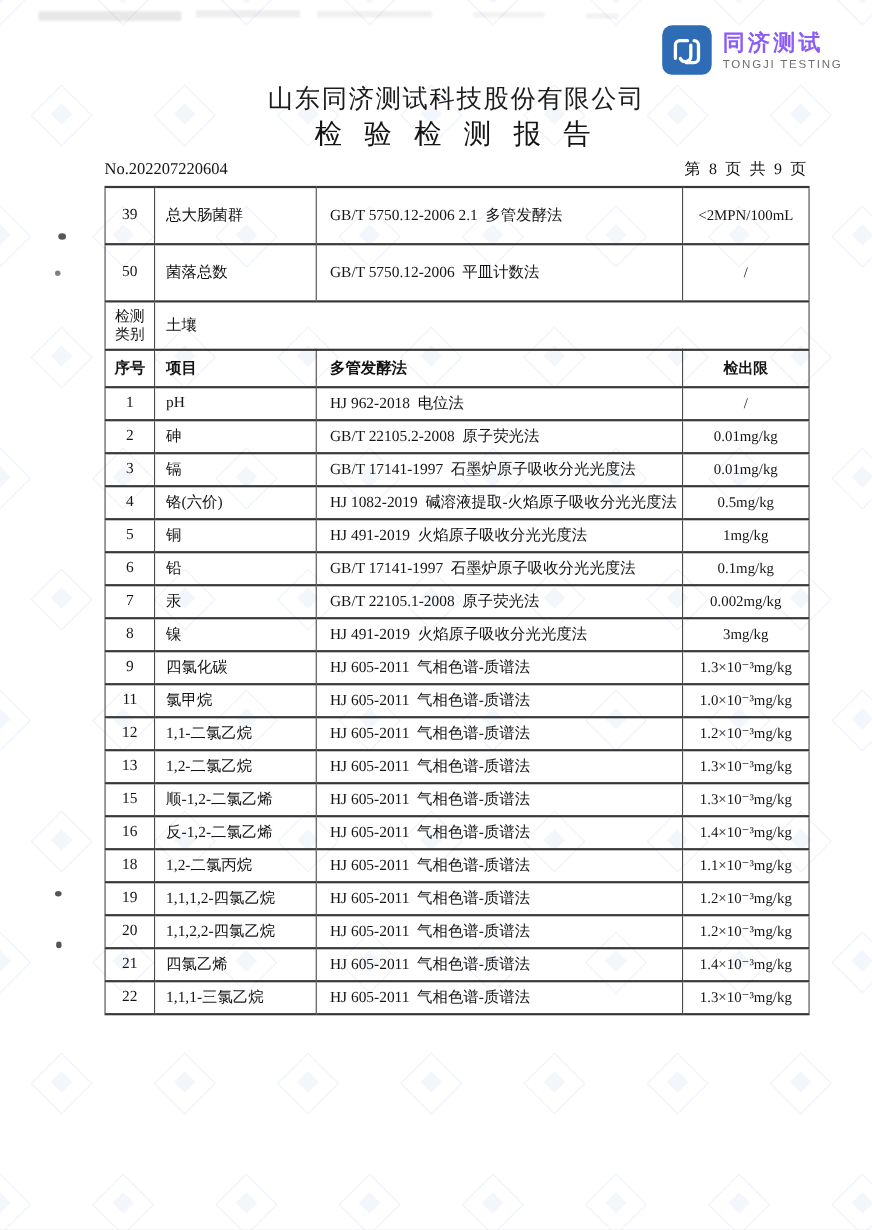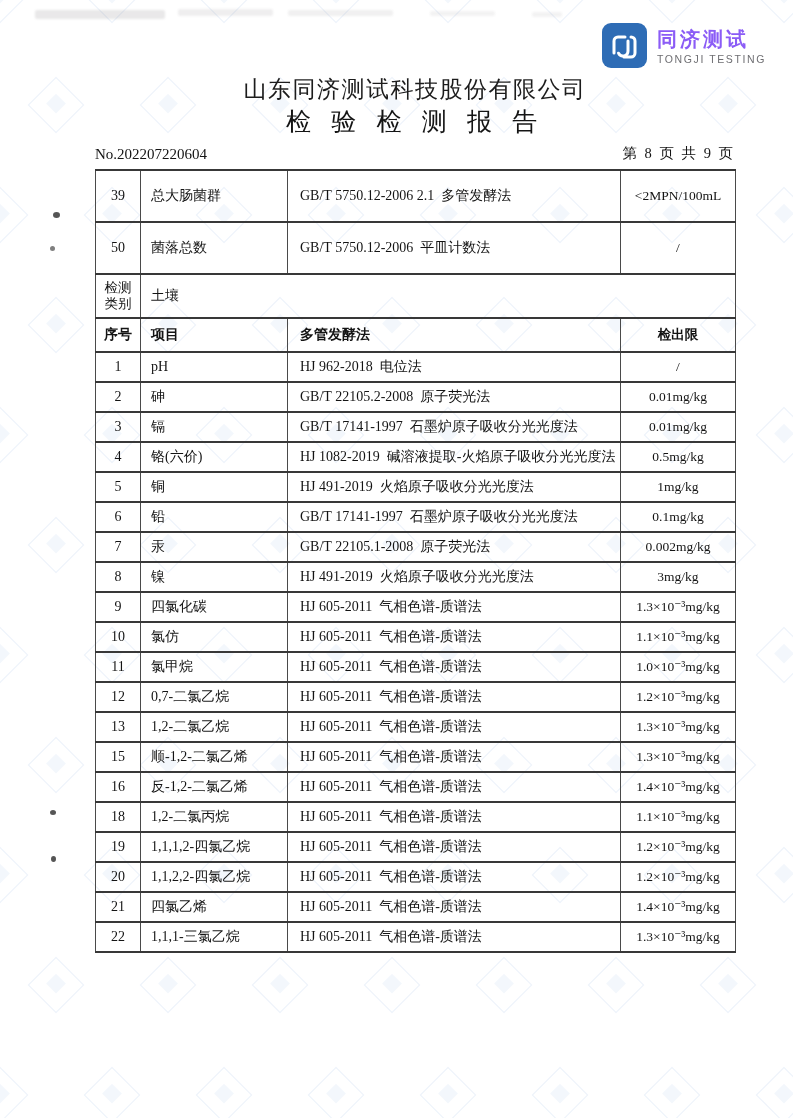--- a/index.html
+++ b/index.html
@@ -255,34 +255,28 @@
           <td class="c-method">HJ 491-2019  火焰原子吸收分光光度法</td>
           <td class="c-limit pre">3mg/kg</td>
         </tr>
         <tr class="data">
           <td class="c-no">9</td>
           <td class="c-item">四氯化碳</td>
           <td class="c-method">HJ 605-2011  气相色谱-质谱法</td>
           <td class="c-limit pre">1.3×10⁻³mg/kg</td>
         </tr>
         <tr class="data">
-          <td class="c-no">10</td>
-          <td class="c-item">氯仿</td>
-          <td class="c-method">HJ 605-2011  气相色谱-质谱法</td>
-          <td class="c-limit pre">1.1×10⁻³mg/kg</td>
-        </tr>
-        <tr class="data">
           <td class="c-no">11</td>
           <td class="c-item">氯甲烷</td>
           <td class="c-method">HJ 605-2011  气相色谱-质谱法</td>
           <td class="c-limit pre">1.0×10⁻³mg/kg</td>
         </tr>
         <tr class="data">
           <td class="c-no">12</td>
-          <td class="c-item">0,7-二氯乙烷</td>
+          <td class="c-item">1,1-二氯乙烷</td>
           <td class="c-method">HJ 605-2011  气相色谱-质谱法</td>
           <td class="c-limit pre">1.2×10⁻³mg/kg</td>
         </tr>
         <tr class="data">
           <td class="c-no">13</td>
           <td class="c-item">1,2-二氯乙烷</td>
           <td class="c-method">HJ 605-2011  气相色谱-质谱法</td>
           <td class="c-limit pre">1.3×10⁻³mg/kg</td>
         </tr>
         <tr class="data">

